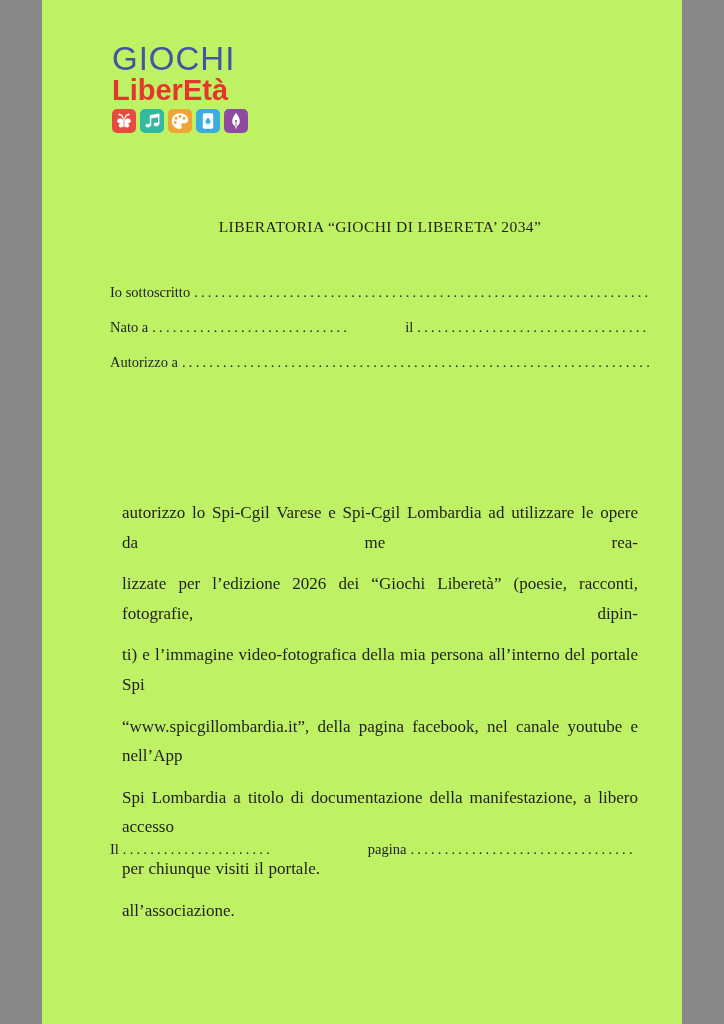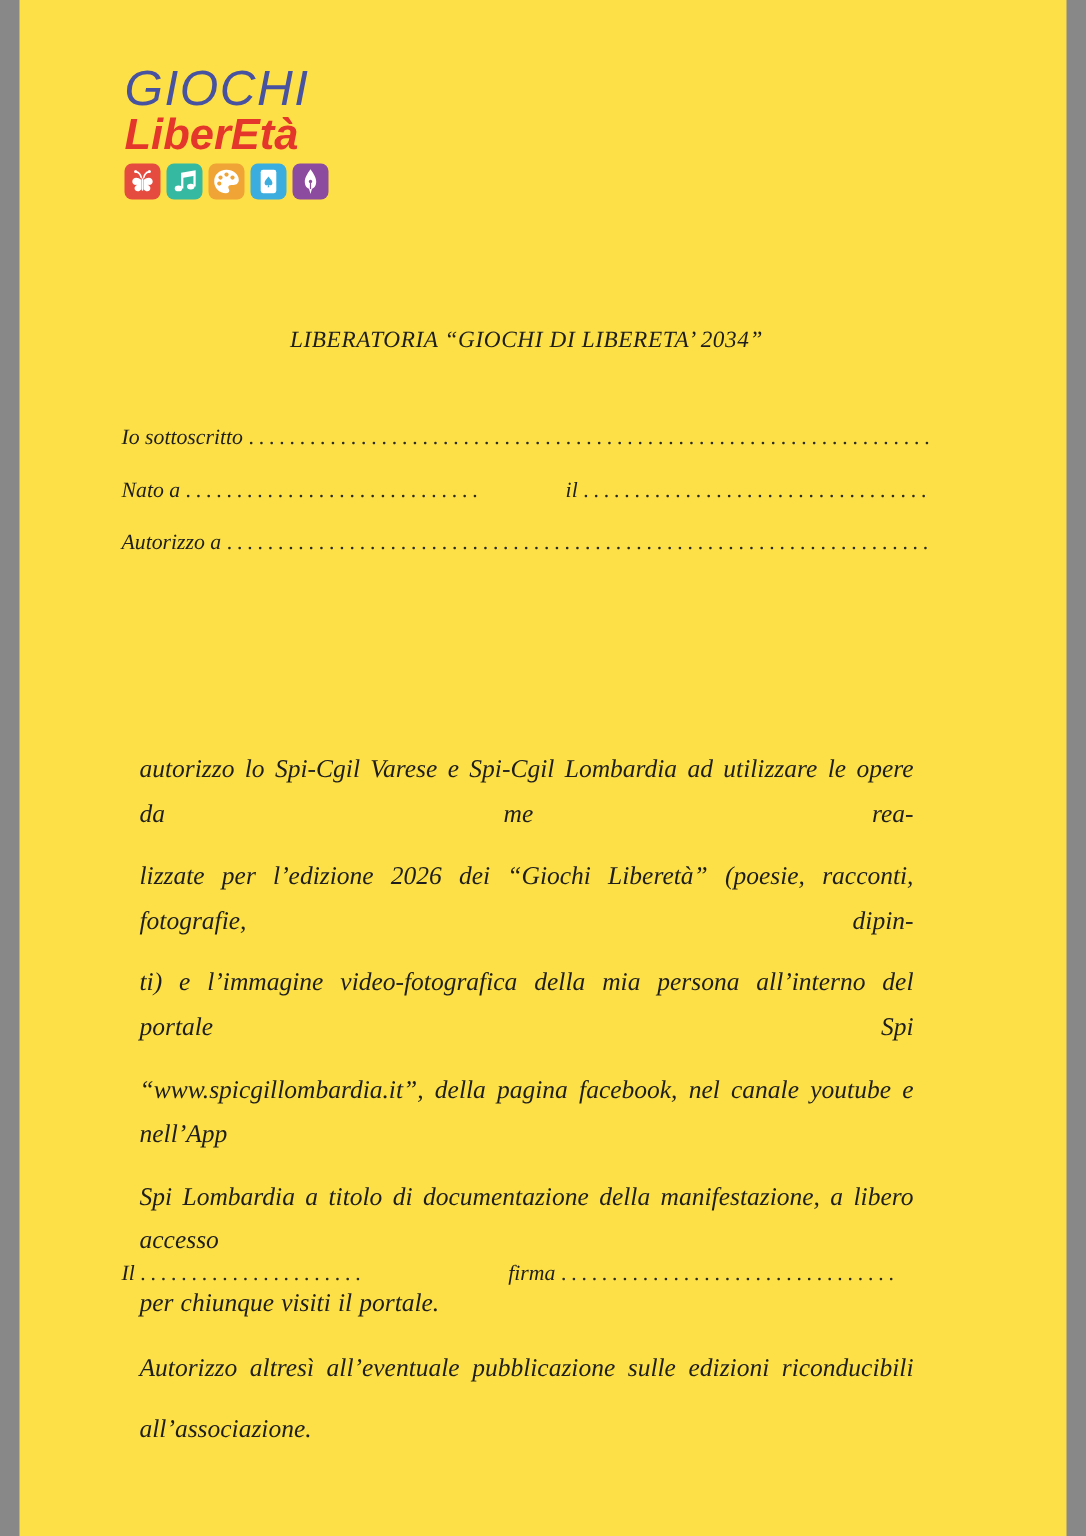--- a/index.html
+++ b/index.html
@@ -1,24 +1,23 @@
 <!DOCTYPE html>
 <html lang="it"><head>
 <meta charset="utf-8">
 <style>
   html,body{margin:0;padding:0;background:#888;}
   .page{
     position:relative;
-    width:698px;height:1024px;
-    background:#fde047;
+    width:640px;height:1024px;
+    background:#bef264;
     font-family:"Liberation Serif", serif;
     color:#1e1e1e;
     overflow:hidden;
     margin:0 auto;
-    font-style:italic;
   }
   
   .logo{position:absolute;left:70px;top:42px;}
   .logo-line1{
     font-family:"Liberation Sans", sans-serif;
     font-size:33px;line-height:33px;
     letter-spacing:1px;color:#4752a0;font-weight:400;
   }
   .logo-line2{
     font-family:"Liberation Sans", sans-serif;
@@ -147,25 +146,24 @@
     </div>
   </div>
 
   <div class="body-block">
     <p class="jline">autorizzo lo Spi-Cgil Varese e Spi-Cgil Lombardia ad utilizzare le opere da me rea-</p>
     <p class="jline">lizzate per l’edizione 2026 dei “Giochi Liberetà” (poesie, racconti, fotografie, dipin-</p>
     <p class="jline">ti) e l’immagine video-fotografica della mia persona all’interno del portale Spi</p>
     <p class="jline">“www.spicgillombardia.it”, della pagina facebook, nel canale youtube e nell’App</p>
     <p class="jline">Spi Lombardia a titolo di documentazione della manifestazione, a libero accesso</p>
     <p class="jline jline-last">per chiunque visiti il portale.</p>
-    <p class="jline para2">Autorizzo  altresì  all’eventuale  pubblicazione  sulle  edizioni  riconducibili</p>
     <p class="jline jline-last">all’associazione.</p>
   </div>
 
   <div class="footer-row">
     <span class="form-label">Il</span>
     <span class="dots dots-il1">....................................................................................................................</span>
     <span class="spacer-firma"></span>
-    <span class="form-label">firma</span>
+    <span class="form-label">pagina</span>
     <span class="dots dots-firma">....................................................................................................................</span>
   </div>
 
 </div>
 
 </body></html>

